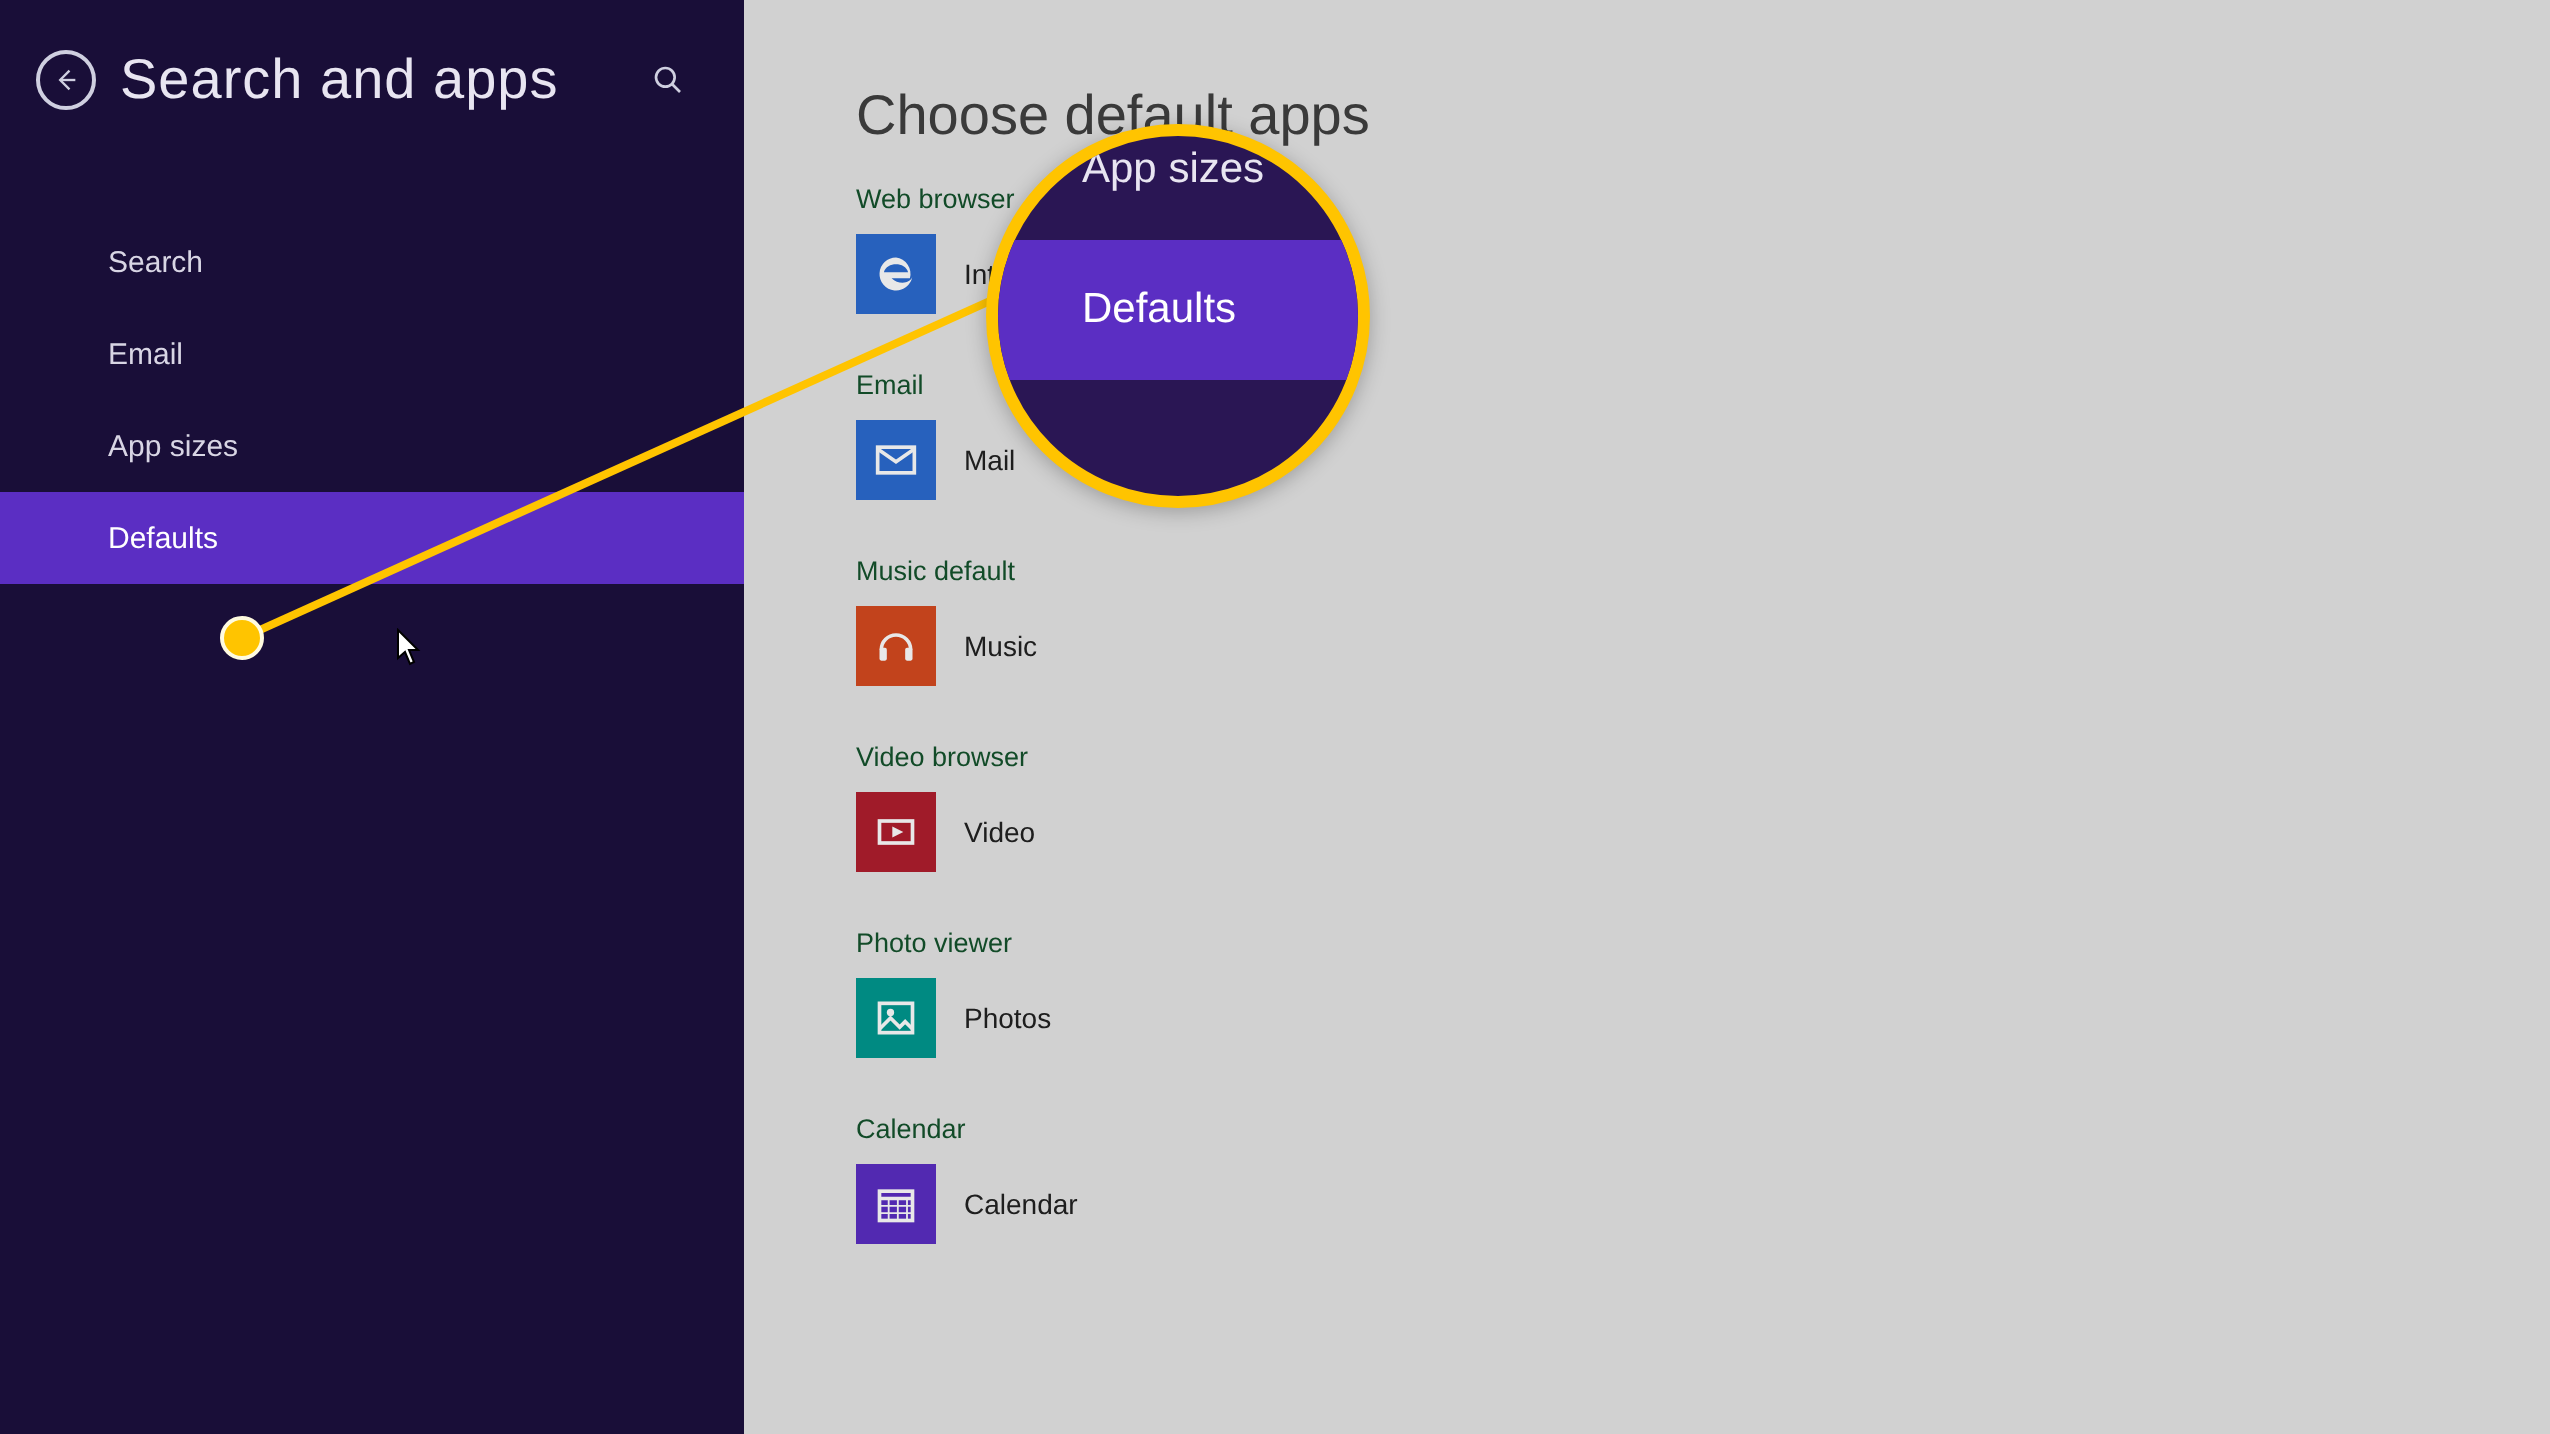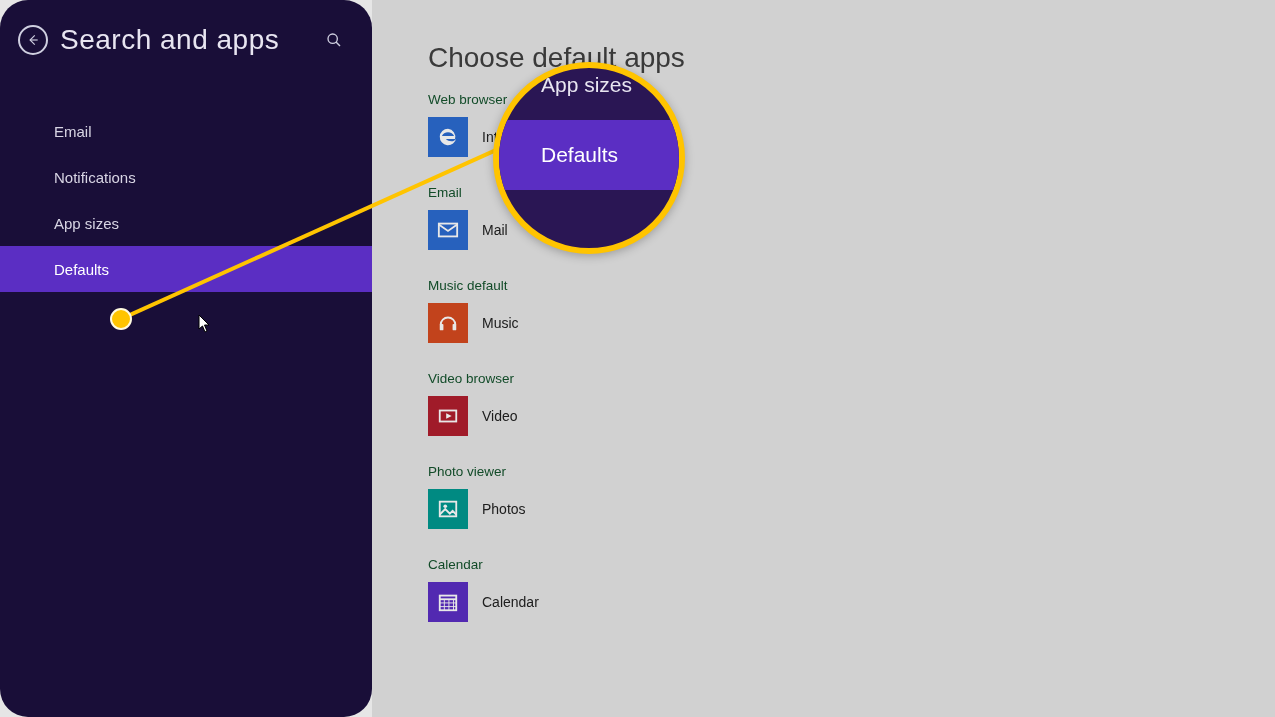--- a/index.html
+++ b/index.html
@@ -1,20 +1,20 @@
 <!DOCTYPE html>
 <html><head>
 <meta charset="utf-8">
 <style>
   * { margin: 0; padding: 0; box-sizing: border-box; font-family: "Segoe UI Light","Segoe UI",Arial,sans-serif; }
   html, body { width: 1275px; height: 717px; overflow: hidden; }
   body { display: flex; background: #e6e6e6; }
 
   
-  .sidebar { width: 372px; height: 100%; background: #190e38; color: #fff; position: relative; border-radius: 28px; }
+  .sidebar { width: 372px; height: 100%; background: #190e38; color: #fff; position: relative; }
   .sb-header { display: flex; align-items: center; height: 80px; padding-left: 18px; }
   .back-btn { width: 30px; height: 30px; border: 2px solid #cfcfe0; border-radius: 50%; display: flex; align-items: center; justify-content: center; cursor: pointer; }
   .back-btn svg { width: 14px; height: 14px; stroke: #cfcfe0; stroke-width: 2; fill: none; }
   .sb-title { font-size: 28px; font-weight: 200; margin-left: 12px; color: #e8e5f1; letter-spacing: .5px; flex: 1; }
   .search-btn { width: 40px; display:flex; align-items:center; justify-content:center; margin-right:18px; cursor:pointer; }
   .search-btn svg { width:16px; height:16px; stroke:#cfcfe0; stroke-width:2; fill:none; }
 
   .nav { margin-top: 28px; }
   .nav-item { height: 46px; display:flex; align-items:center; padding-left:54px; font-size:15px; color:#d8d5e4; cursor:pointer; }
   .nav-item.sel { background:#5b2ec3; color:#fff; }
@@ -63,24 +63,24 @@
     <div class="search-btn">
       <svg viewBox="0 0 24 24">
           <circle cx="10" cy="10" r="7"></circle>
           <line x1="21" y1="21" x2="15" y2="15"></line>
         </svg>
     </div>
   </div>
 
   <div class="nav">
     <div class="nav-item">
+        <span>Search</span>
+      </div>
+    <div class="nav-item">
         <span>Email</span>
-      </div>
-    <div class="nav-item">
-        <span>Notifications</span>
       </div>
     <div class="nav-item">
         <span>App sizes</span>
       </div>
     <div class="nav-item sel">
         <span>Defaults</span>
       </div>
   </div>
 
   <div class="cursor">

